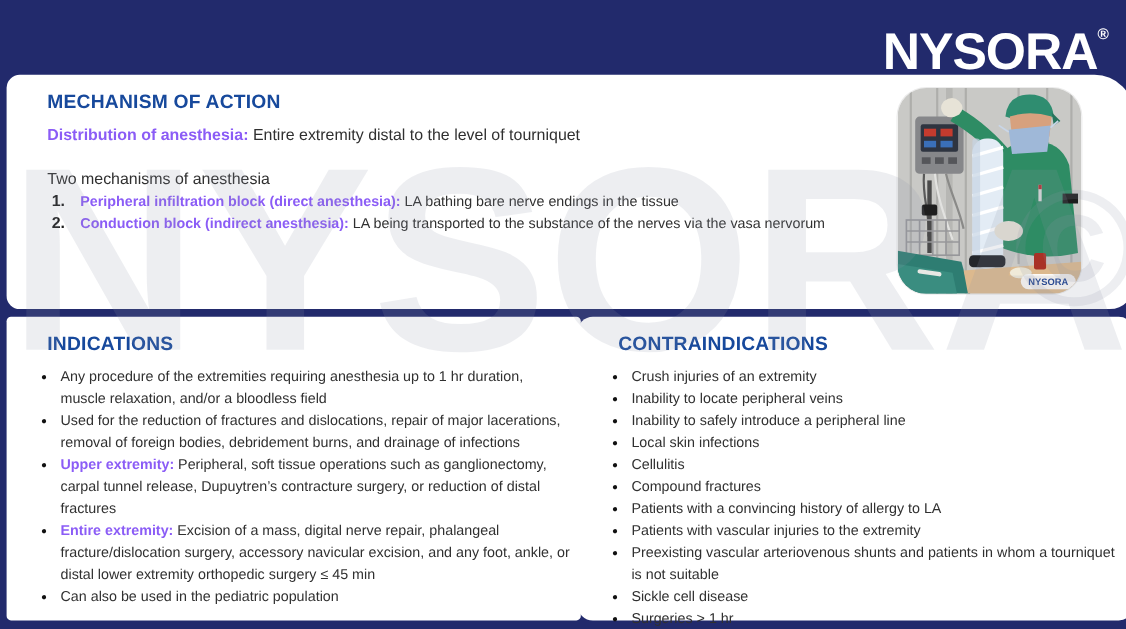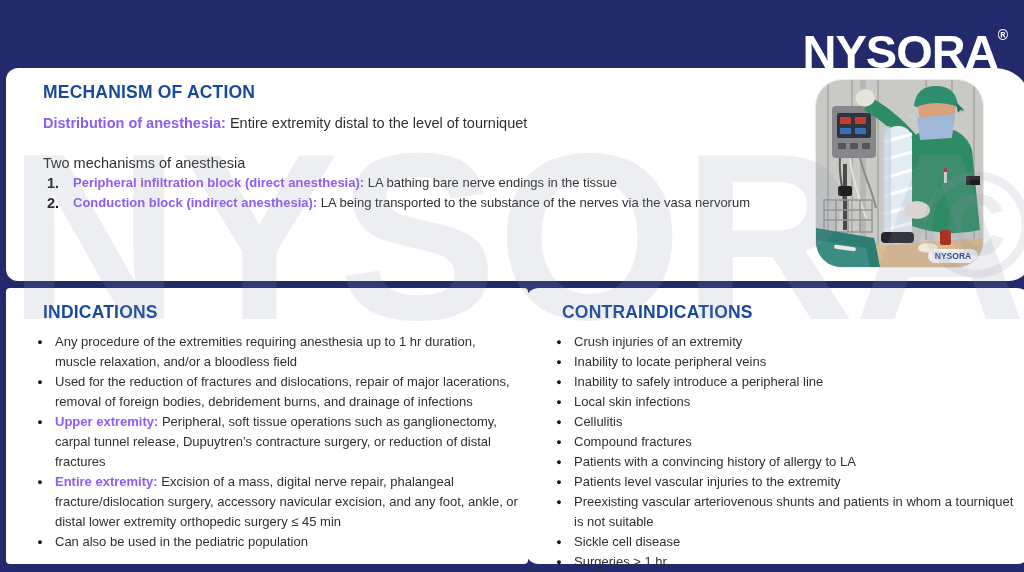--- a/index.html
+++ b/index.html
@@ -10,21 +10,21 @@
     -webkit-font-smoothing:antialiased;
   }
   
   .header{position:absolute;left:0;top:0;width:1024px;height:66px;}
   .title{
     position:absolute;left:28px;top:9px;color:#fff;font-weight:bold;
     font-size:17.5px;line-height:23px;letter-spacing:.4px;
   }
   .logo{
     position:absolute;right:16px;top:2px;color:#fff;font-weight:bold;
-    font-size:47px;letter-spacing:-1px;line-height:67px;
+    font-size:47px;letter-spacing:-1px;line-height:56px;
   }
   .logo sup{font-size:14px;vertical-align:28px;letter-spacing:0;}
   
   .panel{position:absolute;background:#fff;color:#303030;padding-left:15px;}
   .panel-mech{left:6px;top:68px;width:1010px;height:213px;border-radius:12px 36px 22px 12px;}
   .panel-ind {left:6px;top:288px;width:507px;height:276px;border-radius:4px;}
   .panel-con {left:525px;top:288px;width:491px;height:276px;border-radius:14px;}
   .panel h2{
     margin:14px 0 0 22px;font-size:17.5px;letter-spacing:.2px;
     color:#17499c;font-weight:bold;
@@ -230,21 +230,21 @@
       <div class="li-row">
         <span class="dot">●</span>
         <span class="li-text">Compound fractures</span>
       </div>
       <div class="li-row">
         <span class="dot">●</span>
         <span class="li-text">Patients with a convincing history of allergy to LA</span>
       </div>
       <div class="li-row">
         <span class="dot">●</span>
-        <span class="li-text">Patients level vascular injuries to the extremity</span>
+        <span class="li-text">Patients with vascular injuries to the extremity</span>
       </div>
       <div class="li-row">
         <span class="dot">●</span>
         <span class="li-text">Preexisting vascular arteriovenous shunts and patients in whom a tourniquet is not suitable</span>
       </div>
       <div class="li-row">
         <span class="dot">●</span>
         <span class="li-text">Sickle cell disease</span>
       </div>
       <div class="li-row">

